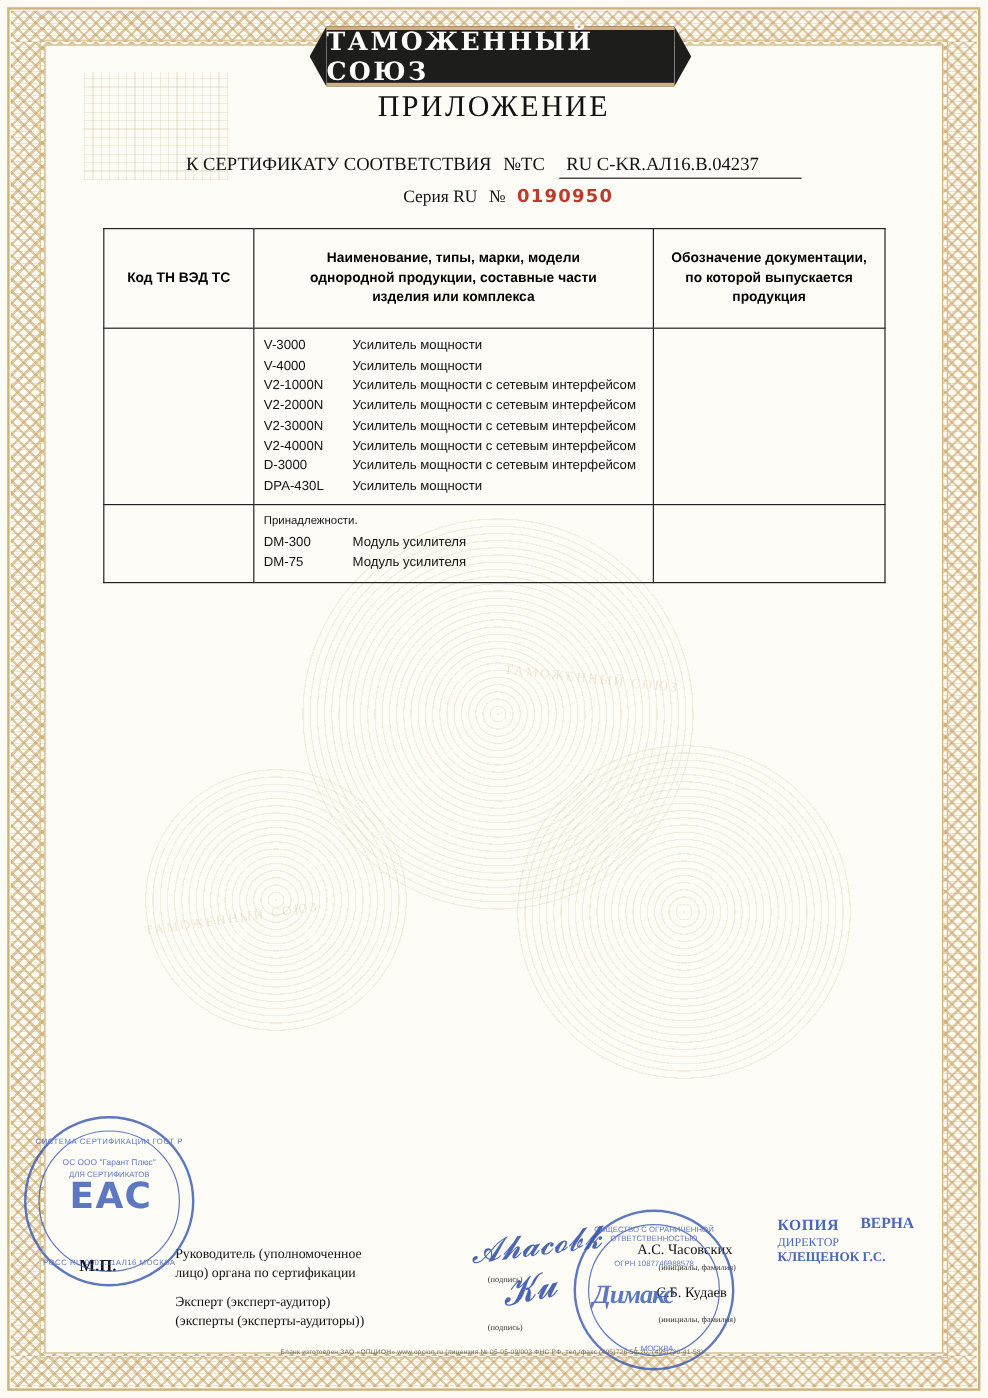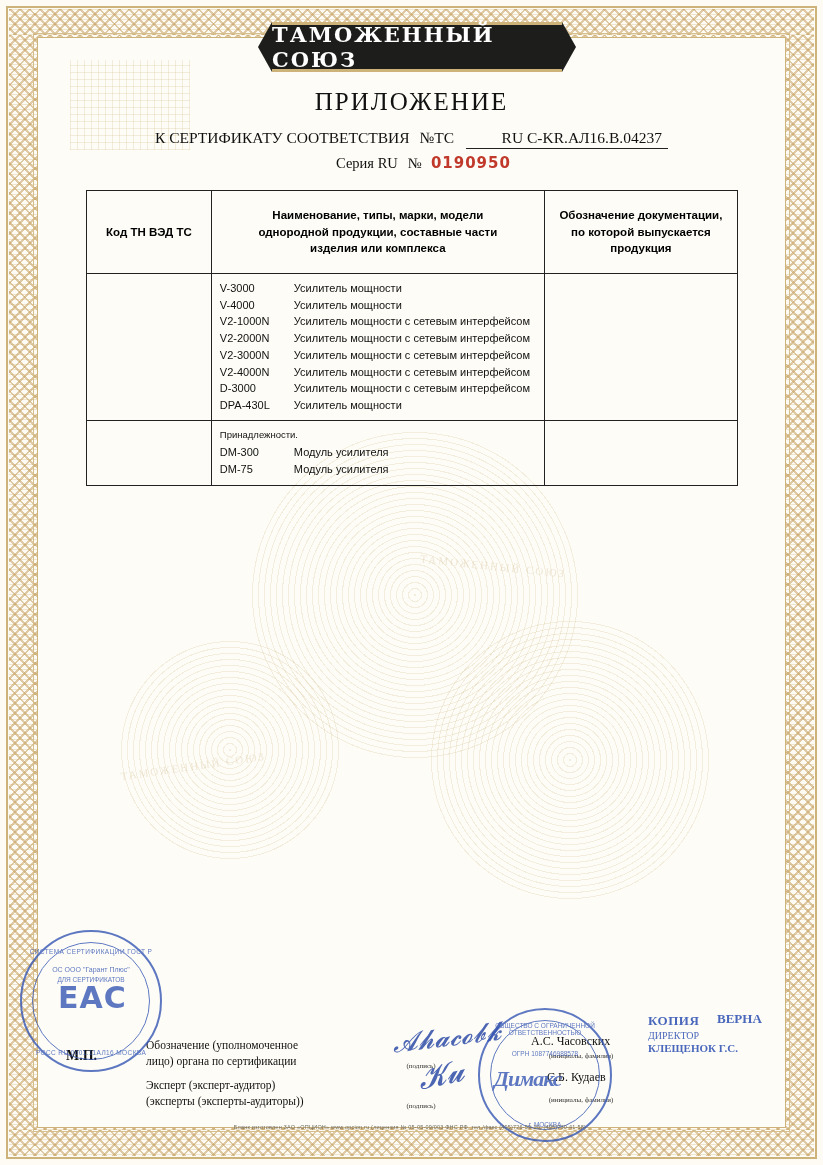--- a/index.html
+++ b/index.html
@@ -104,21 +104,21 @@
     position: absolute;
     top: -3px; bottom: -3px;
     width: 14px;
     background: #1d1d1b;
   }
   .tu-banner::before { left: -14px; clip-path: polygon(100% 0, 100% 100%, 0 50%); }
   .tu-banner::after  { right: -14px; clip-path: polygon(0 0, 0 100%, 100% 50%); }
 
   .title {
     position: absolute;
-    left: 0; top: 48px;
+    left: 0; top: 36px;
     width: 743px;
     text-align: center;
     font-family: "Liberation Serif", serif;
     font-size: 25px;
     letter-spacing: 2px;
     color: #111;
   }
   .subtitle-row {
     position: absolute;
     left: 0; top: 89px;
@@ -131,21 +131,21 @@
   .subtitle-row .num {
     display: inline-block;
     margin-left: 6px;
   }
   .cert-number {
     display: inline-block;
     min-width: 190px;
     border-bottom: 1px solid #222;
     padding: 0 6px 1px 6px;
     margin-left: 8px;
-    text-align: right;
+    text-align: left;
   }
   .series-row {
     position: absolute;
     left: 12px; top: 114px;
     width: 743px;
     text-align: center;
     font-family: "Liberation Serif", serif;
     font-size: 14.5px;
     color: #111;
   }
@@ -465,21 +465,21 @@
       </tbody>
     </table>
 
   </div>
 
   <div class="footer">
 
     <div class="mp">М.П.</div>
 
     <div class="f-row f-lead1">
-      <div>Обозначение (уполномоченное</div>
+      <div>Руководитель (уполномоченное</div>
       <div>лицо) органа по сертификации</div>
     </div>
 
     <div class="f-row f-lead2">
       <div>Эксперт (эксперт-аудитор)</div>
       <div>(эксперты (эксперты-аудиторы))</div>
     </div>
 
     <div class="sig-label" style="left:330px;top:72px;">(подпись)</div>
     <div class="sig-label" style="left:330px;top:112px;">(подпись)</div>

